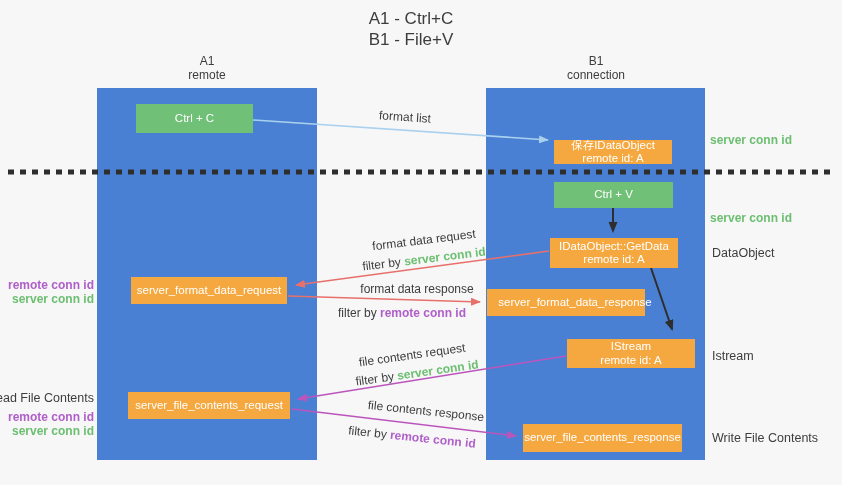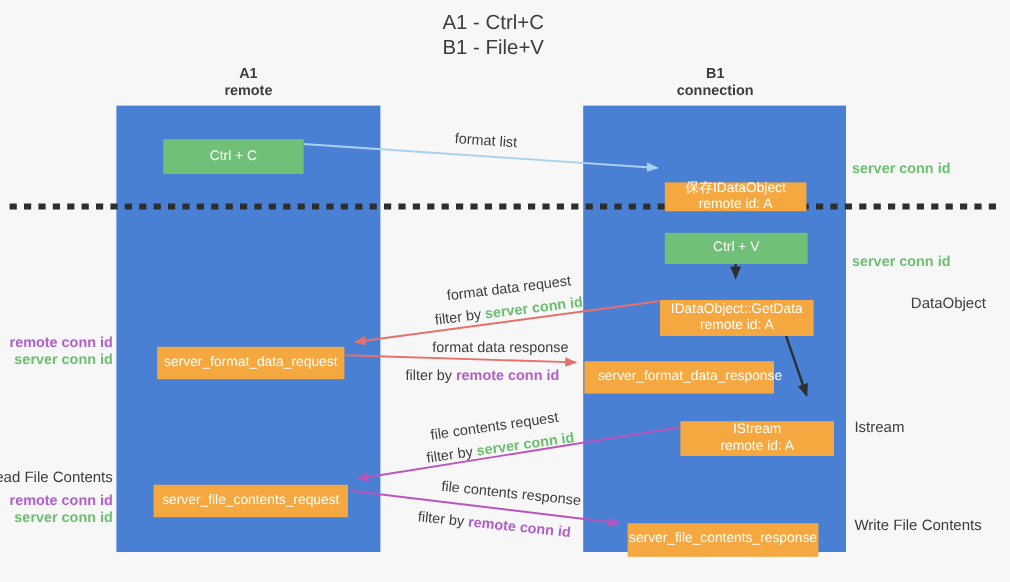--- a/index.html
+++ b/index.html
@@ -18,27 +18,27 @@
   svg.arrows{position:absolute;left:0;top:0;z-index:2;}
   .ln{fill:none;}
   .ln-blue{stroke:var(--arrow-blue);stroke-width:1.6;}
   .ln-black{stroke:var(--arrow-black);stroke-width:2;}
   .ln-red{stroke:var(--arrow-red);stroke-width:1.6;}
   .ln-purple{stroke:var(--arrow-purple);stroke-width:1.6;}
   .dotted{stroke:var(--arrow-black);stroke-width:5;stroke-dasharray:6 6;}
   .mk-blue{fill:var(--arrow-blue);} .mk-black{fill:var(--arrow-black);}
   .mk-red{fill:var(--arrow-red);} .mk-purple{fill:var(--arrow-purple);}
   .node{position:absolute;z-index:3;display:flex;flex-direction:column;align-items:center;justify-content:center;
-        color:#fff;font-size:11.5px;line-height:13.5px;text-align:center;white-space:nowrap;margin-top:12px;}
+        color:#fff;font-size:11.5px;line-height:13.5px;text-align:center;white-space:nowrap;}
   .node-green{background:var(--node-green);}
   .node-orange{background:var(--node-orange);}
   .title{position:absolute;left:321px;top:8px;width:180px;text-align:center;z-index:3;
          color:var(--text-dark);font-size:17px;line-height:21px;}
   .lane-header{position:absolute;top:54px;width:120px;text-align:center;z-index:3;
-         color:var(--text-dark);font-size:12px;line-height:14px;font-weight:bold;}
+         color:var(--text-dark);font-size:12px;line-height:14px;}
   .edge-label{position:absolute;z-index:3;color:var(--text-dark);font-size:12px;white-space:nowrap;}
   .rot{transform-origin:center center;}
   .key-green{color:var(--label-green);font-weight:bold;}
   .key-purple{color:var(--label-purple);font-weight:bold;}
   .side-label{position:absolute;z-index:3;font-size:12.5px;white-space:nowrap;color:var(--text-dark);}
   .side-green{color:var(--label-green);font-weight:bold;font-size:12px;}
   .side-purple{color:var(--label-purple);font-weight:bold;font-size:12px;}
   .left-group{position:absolute;z-index:3;text-align:right;right:748px;width:140px;font-size:12px;line-height:14px;white-space:nowrap;}
   .left-group div{text-align:right;}
 </style>
@@ -161,17 +161,17 @@
 
   <div class="side-label" style="right:748px;top:391px;">Read File Contents</div>
 
   <div class="left-group" style="top:410px;">
     <div class="side-purple">remote conn id</div>
     <div class="side-green">server conn id</div>
   </div>
 
   <div class="side-label side-green" style="left:710px;top:133px;">server conn id</div>
   <div class="side-label side-green" style="left:710px;top:211px;">server conn id</div>
-  <div class="side-label" style="left:712px;top:246px;margin-left:47px;">DataObject</div>
+  <div class="side-label" style="left:712px;top:246px;">DataObject</div>
   <div class="side-label" style="left:712px;top:349px;">Istream</div>
   <div class="side-label" style="left:712px;top:431px;">Write File Contents</div>
 
 </div>
 
 </body></html>

